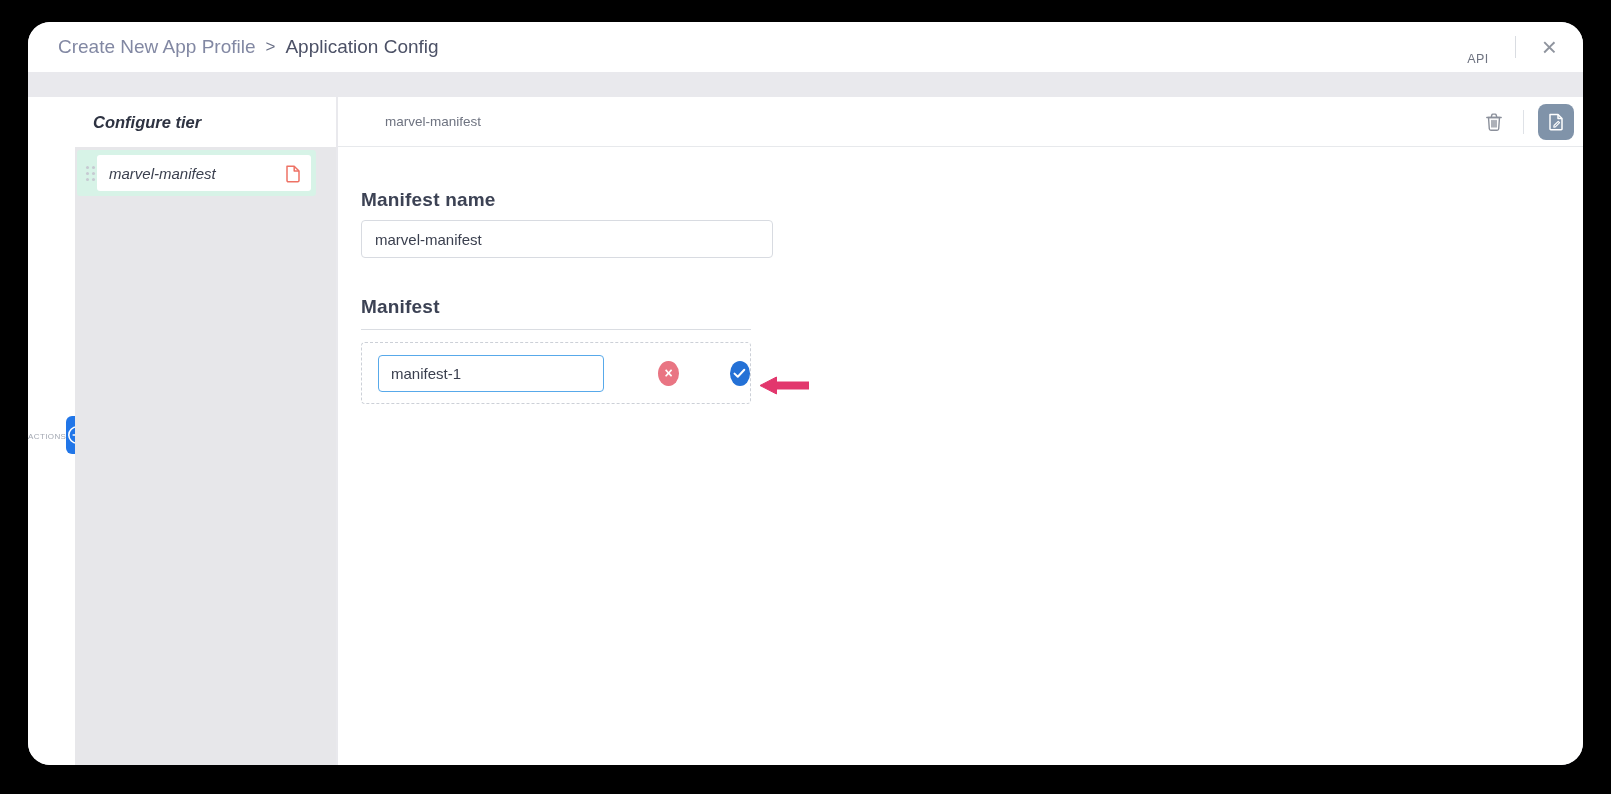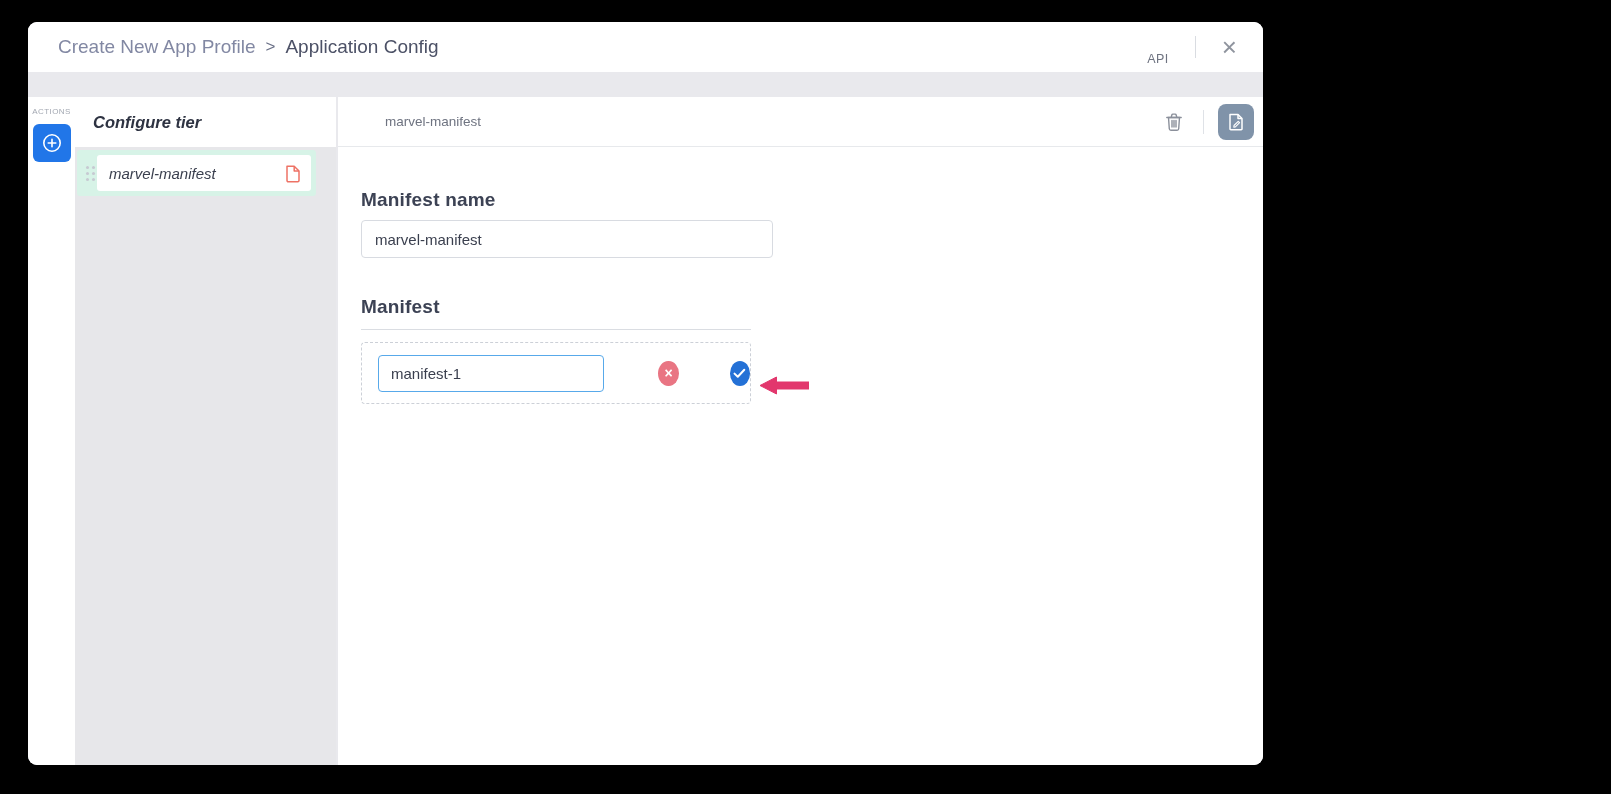--- a/index.html
+++ b/index.html
@@ -1,20 +1,20 @@
 <!DOCTYPE html>
 <html><head>
 <meta charset="utf-8">
 <style>
   * { margin:0; padding:0; box-sizing:border-box; }
   html,body { width:1611px; height:794px; background:#000; font-family:"Liberation Sans", sans-serif; }
   .stage { position:relative; width:1611px; height:794px; background:#000; overflow:hidden; }
 
-  .window { position:absolute; left:28px; top:22px; width:1235px; height:743px;
-            border-radius:9px; overflow:hidden; background:#e9e9ed; }
+  .window { position:absolute; left:28px; top:22px; width:1555px; height:743px;
+            border-radius:22px; overflow:hidden; background:#e9e9ed; }
 
   
   .titlebar { height:50px; background:#fff; display:flex; align-items:center;
               justify-content:space-between; padding:0 26px 0 30px; }
   .breadcrumb { font-size:19px; display:flex; align-items:center; gap:10px; }
   .bc-primary { color:#8288a3; }
   .bc-sep { color:#6a7087; font-size:17px; }
   .bc-secondary { color:#4c5166; }
   .titlebar-right { display:flex; align-items:center; gap:26px; }
   .api-label { font-size:12.5px; color:#6e7380; letter-spacing:0.5px; cursor:pointer;margin-top:23px; }
@@ -37,21 +37,21 @@
          clip-path:polygon(50% 0,100% 25%,100% 75%,50% 100%,0 75%,0 25%);
          display:flex; align-items:center; justify-content:center;
          color:#fff; font-size:14px; font-weight:bold; }
   .hex.green { background:#42bd79; }
   .hex.blue  { background:#2b79e8; }
   .hex.gray  { background:#bdc3cd; }
   .step-1 { top:62px; } .step-2 { top:167px; } .step-3 { top:261px; }
 
   
   .actions-col { width:47px; margin-top:25px; background:#fff; flex-shrink:0;
-                 display:flex; flex-direction:column; align-items:center; }
+                 display:flex; flex-direction:row; align-items:center; }
   .actions-label { font-size:8px; color:#a3a8b2; letter-spacing:0.4px; margin-top:10px; }
   .add-btn { width:38px; height:38px; background:#2176e8; border:none; border-radius:6px;
              margin-top:8px; display:flex; align-items:center; justify-content:center; cursor:pointer; }
 
   
   .list-panel { width:261px; margin-top:25px; margin-right:2px; flex-shrink:0;
                 display:flex; flex-direction:column;font-style:italic; }
   .list-header { height:50px; background:#fff; display:flex; align-items:center; padding-left:18px; }
   .list-title { font-size:16.5px; font-weight:bold; color:#2e3342; }
   .list-body { flex:1; background:#e7e7ea; padding-top:2px; }

